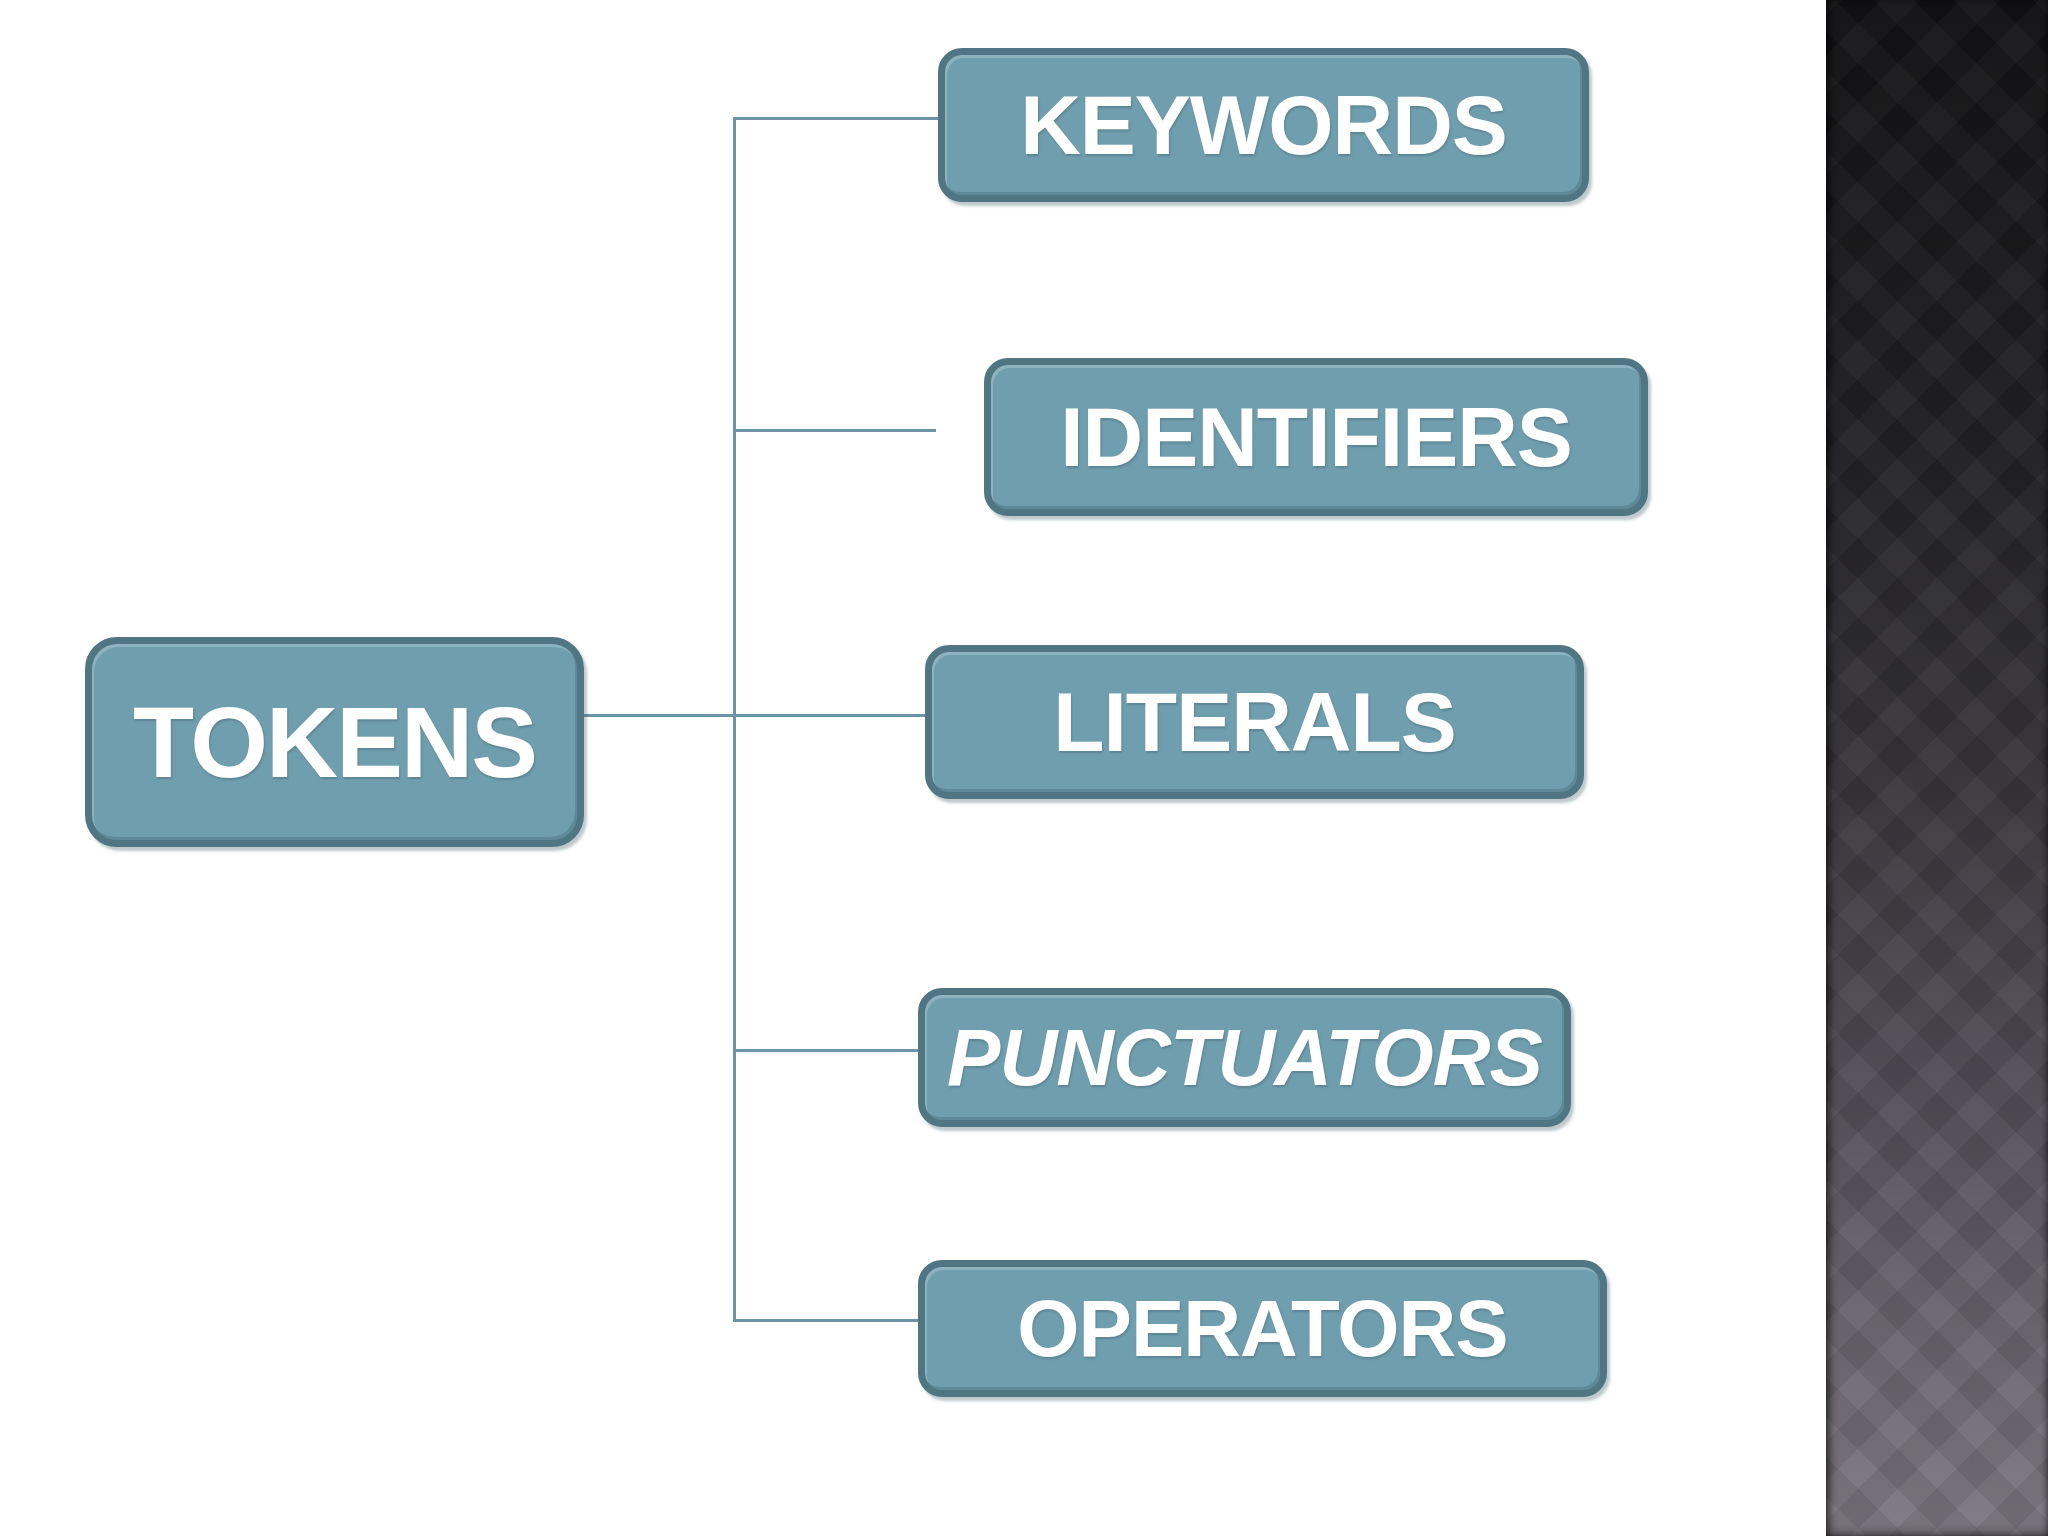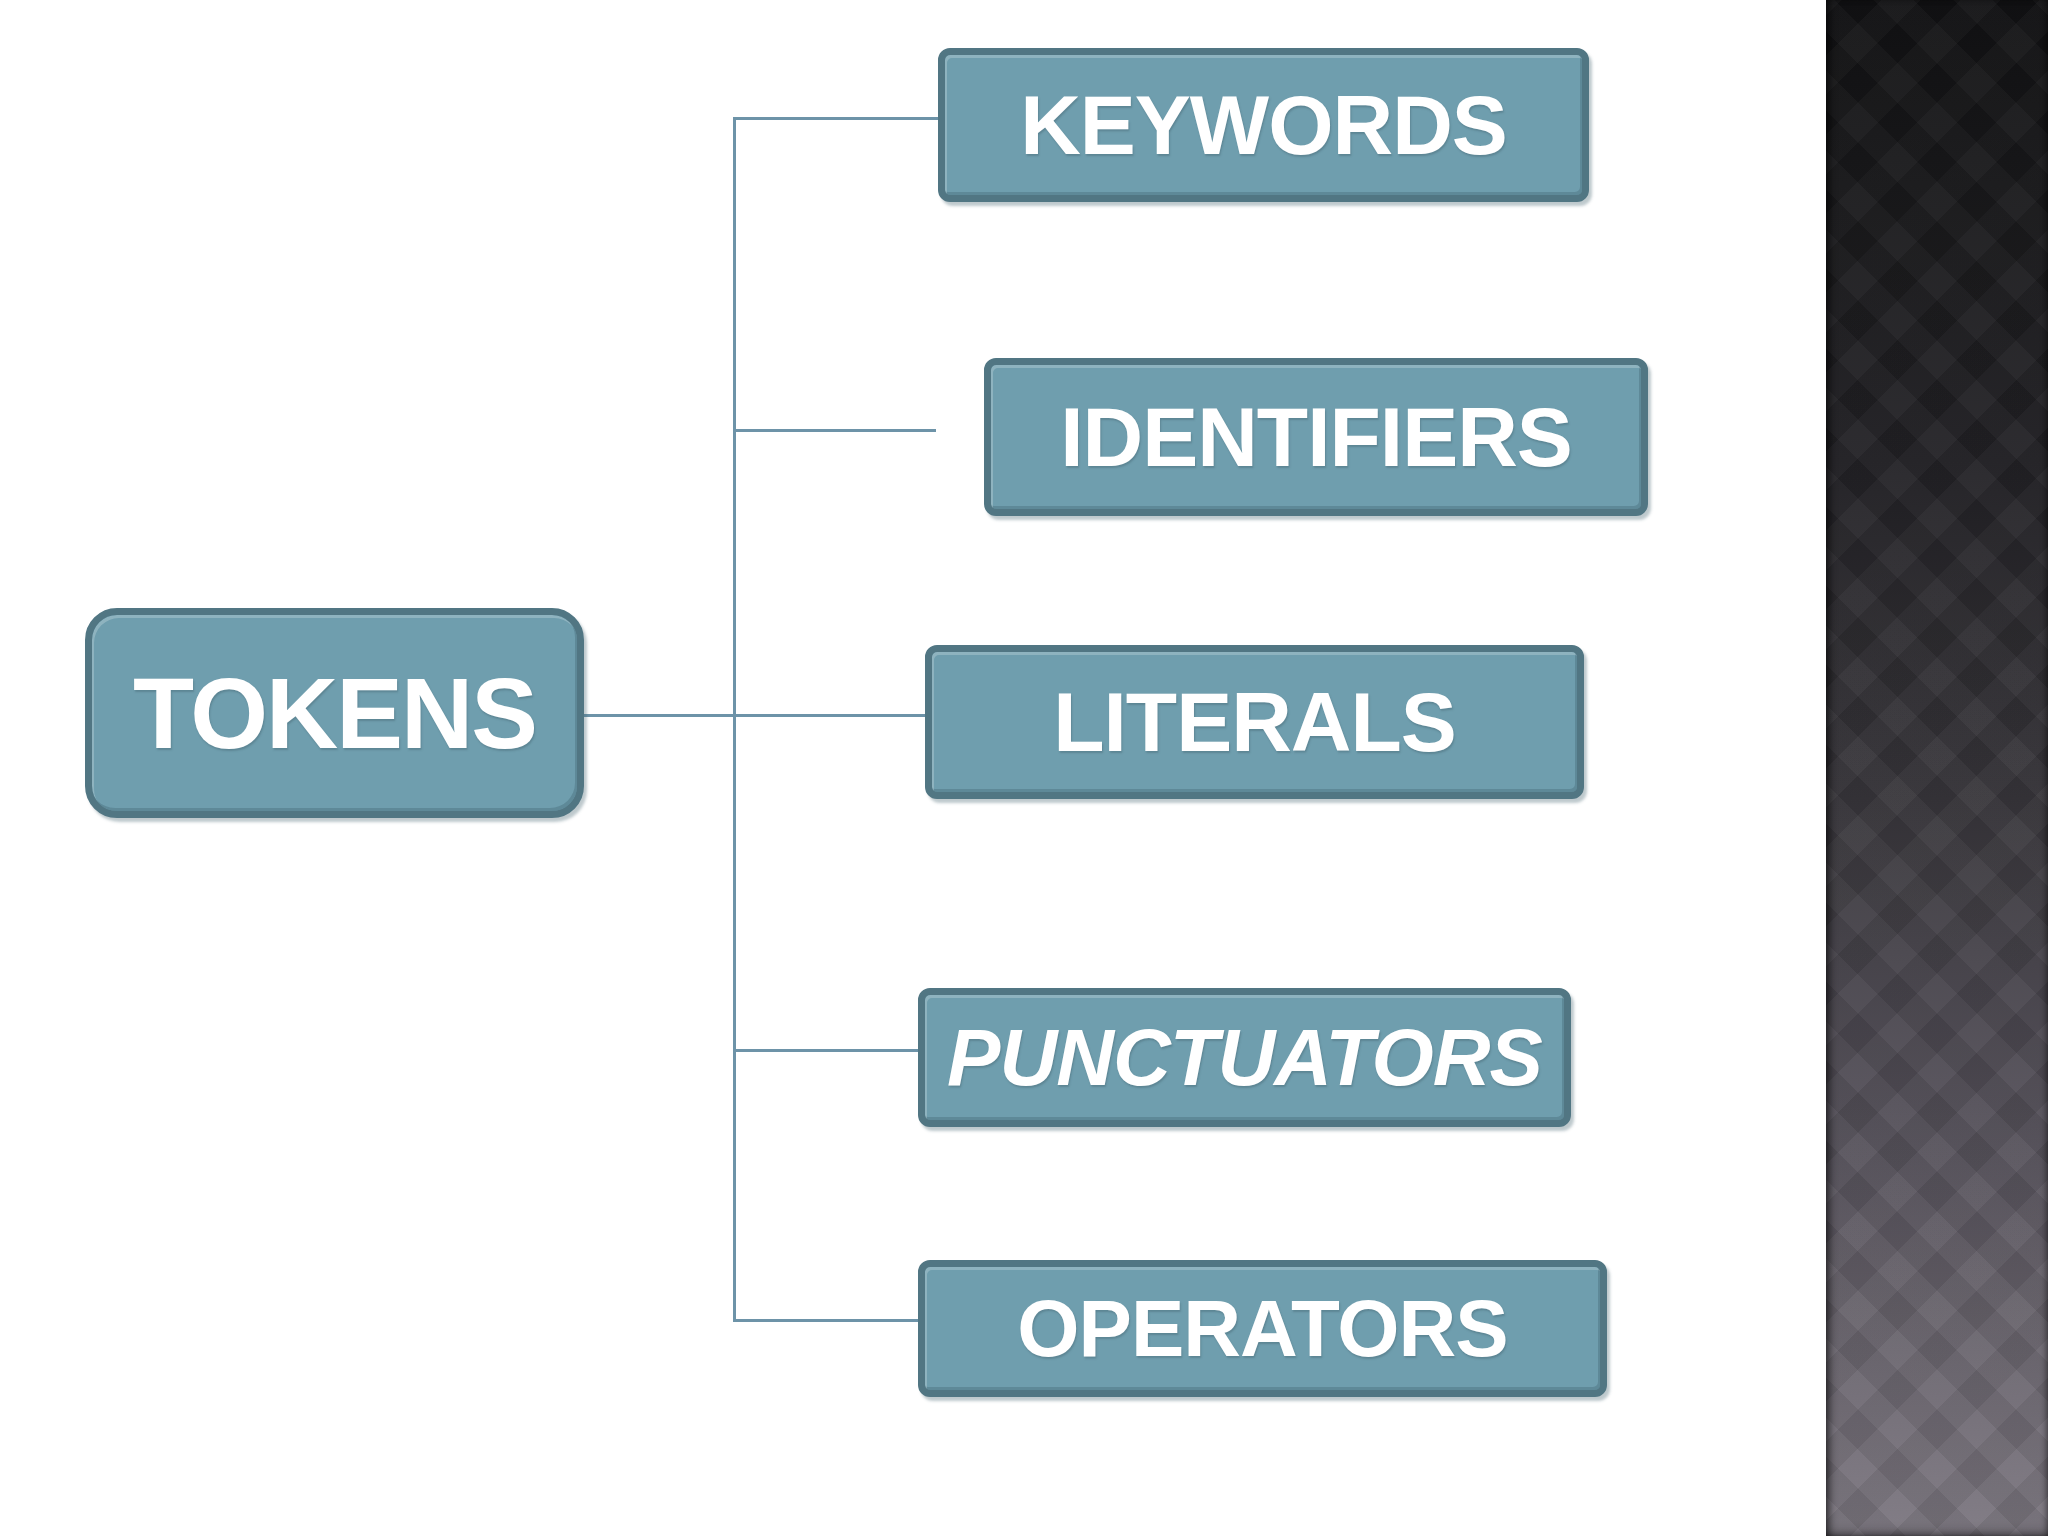--- a/index.html
+++ b/index.html
@@ -16,33 +16,33 @@
     background:#6d93a8;
   }
   .line.h{height:3px;}
   .line.v{width:3px;}
   
   .node{
     position:absolute;
     display:flex;align-items:center;justify-content:center;
     background:#6f9eae;
     border:7px solid #517683;
-    border-radius:12px;
+    border-radius:24px;
     box-shadow:
       inset 2px 3px 0 rgba(255,255,255,0.22),
       inset -2px -3px 0 rgba(45,75,86,0.25),
       3px 4px 3px rgba(70,100,112,0.35);
     color:#ffffff;
     font-weight:bold;
     letter-spacing:-1px;
     white-space:nowrap;
     text-shadow:1px 2px 2px rgba(60,90,100,0.35);
   }
   .node.root{
-    left:85px;top:608px;width:485px;height:196px;
+    left:85px;top:637px;width:485px;height:196px;
     font-size:100px;border-radius:32px;letter-spacing:-2px;
   }
   .node.c0{left:938px;top:48px;width:637px;height:140px;font-size:84px;}
   .node.c1{left:984px;top:358px;width:650px;height:144px;font-size:84px;}
   .node.c2{left:925px;top:645px;width:645px;height:140px;font-size:84px;}
   .node.c3{left:918px;top:988px;width:639px;height:125px;font-size:80px;font-style:italic;}
   .node.c4{left:918px;top:1260px;width:675px;height:123px;font-size:80px;}
 
   
   .trunk{left:733px;top:117px;height:1205px;}

